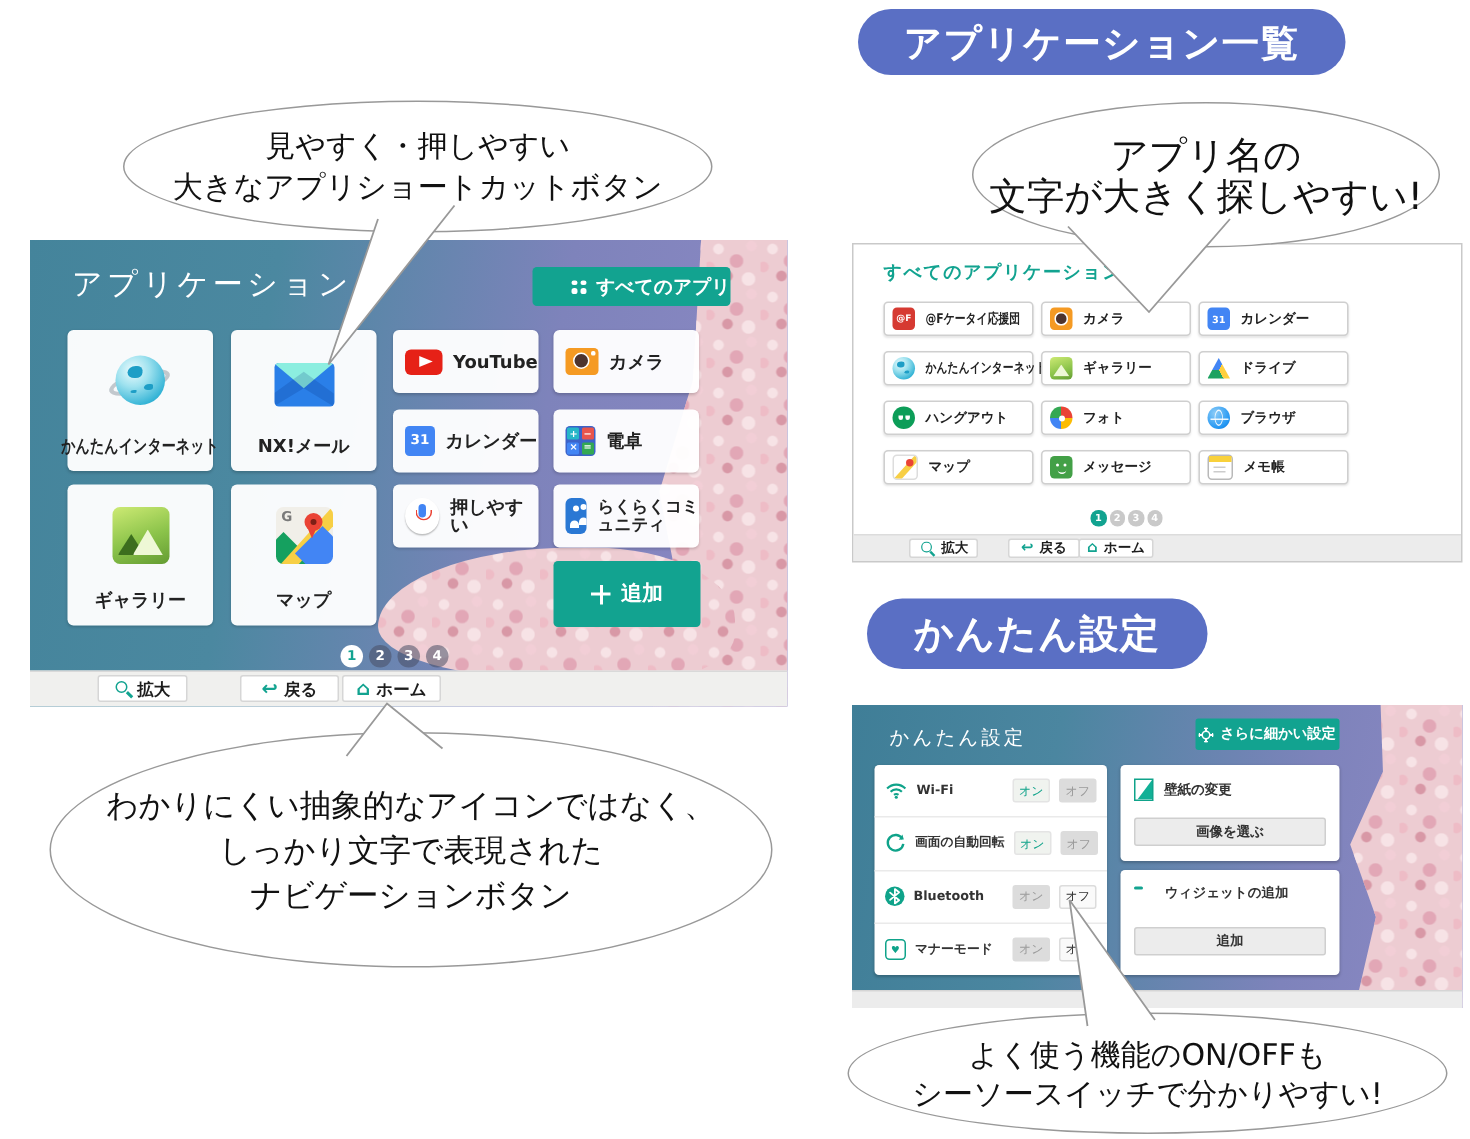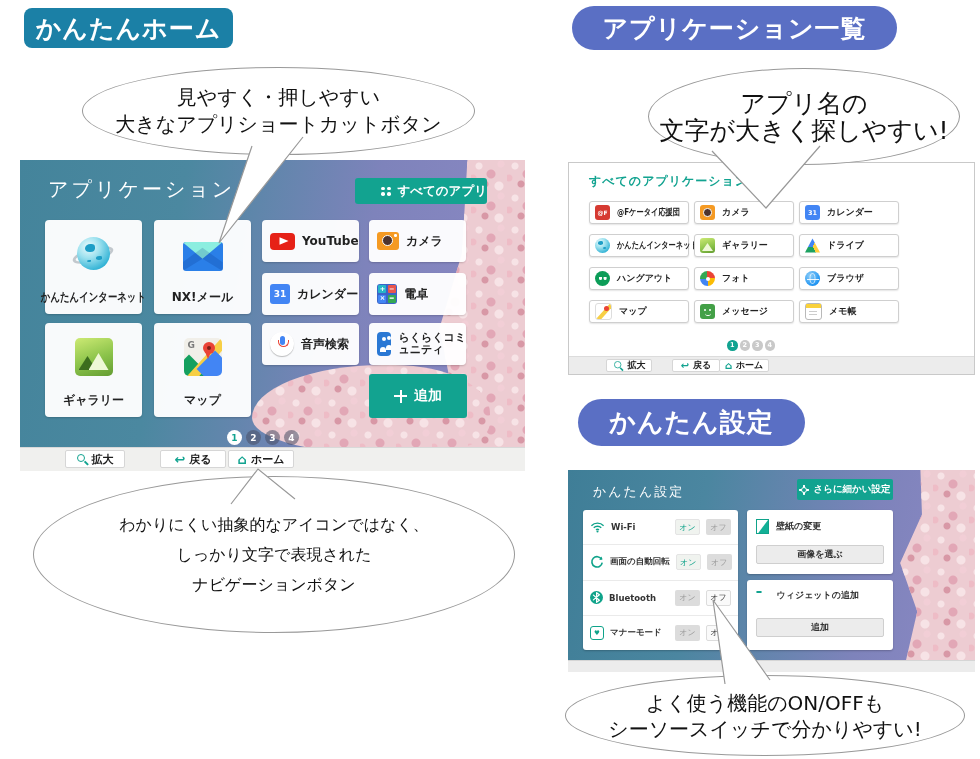--- a/index.html
+++ b/index.html
@@ -11,21 +11,21 @@
     color:#fff;font-weight:bold;z-index:20;letter-spacing:1px}
   #badge-home{left:24px;top:8px;width:209px;height:40px;background:#1b80a6;border-radius:8px;font-size:25px}
   #badge-applist{left:572px;top:6px;width:325px;height:44px;background:#5a6fc4;border-radius:24px;font-size:25px}
   #badge-settings{left:578px;top:399px;width:227px;height:47px;background:#5a6fc4;border-radius:26px;font-size:26px}
 
   
   .bubble{position:absolute;background:#fff;border:1.2px solid #999;border-radius:50%;
     display:flex;flex-direction:column;align-items:center;justify-content:center;text-align:center;z-index:30}
   #bubble-home-top{left:82px;top:67px;width:391px;height:86px;font-size:20px;line-height:27px}
   #bubble-applist-top{left:648px;top:68px;width:310px;height:95px;font-size:25px;line-height:27px}
-  #bubble-home-bottom{left:33px;top:476px;width:480px;height:155px;font-size:16px;line-height:30px}
+  #bubble-home-bottom{left:33px;top:488px;width:480px;height:155px;font-size:21px;line-height:30px}
   #bubble-settings-bottom{left:565px;top:675px;width:398px;height:79px;font-size:20px;line-height:26px}
   .tails{position:absolute;left:0;top:0;z-index:31;pointer-events:none}
 
   
   .screen{position:absolute;z-index:1;overflow:hidden}
   .sakura{position:absolute;background-color:#edccd2;background-image:
     radial-gradient(circle at 8px 6px,#f7e3e6 3px,transparent 4px),
     radial-gradient(circle at 20px 14px,#e2a7b6 4px,transparent 5px),
     radial-gradient(circle at 30px 4px,#f2ced6 3px,transparent 4px),
     radial-gradient(circle at 14px 24px,#d898a6 3px,transparent 4px),
@@ -220,21 +220,20 @@
   .wall::before{content:'';position:absolute;inset:0;background:#12b096;clip-path:polygon(100% 0,100% 100%,12% 100%)}
   .widg{display:grid;grid-template-columns:6px 6px;grid-auto-rows:6px;gap:1.5px}
   .widg i{background:#12a390;border-radius:1px}
   .widg i.hollow{background:#fff;border:1.4px solid #12a390;box-sizing:border-box}
 </style>
 </head>
 <body>
 
 <div class="canvas">
 
-  <div class="badge" id="badge-home">かんたんホーム</div>
   <div class="badge" id="badge-applist">アプリケーション一覧</div>
   <div class="badge" id="badge-settings">かんたん設定</div>
 
   <div class="screen" id="home-screen">
     <div class="sakura" id="home-sakura-right"></div>
     <div class="sakura" id="home-sakura-bottom"></div>
 
     <div class="home-title">アプリケーション</div>
 
     <div class="all-apps-btn">
@@ -290,21 +289,21 @@
       <span class="ticon ic-calc">
           <b class="k1">+</b>
           <b class="k2">−</b>
           <b class="k3">×</b>
           <b class="k4">=</b>
         </span>
       <span class="tlabel">電卓</span>
     </div>
     <div class="tile tile-sm" style="left:242px;top:163px">
       <span class="ticon ic-voice"></span>
-      <span class="tlabel">音声検索</span>
+      <span class="tlabel">押しやすい</span>
     </div>
     <div class="tile tile-sm" style="left:349px;top:163px">
       <span class="ticon ic-comm"></span>
       <span class="tlabel" style="font-size:11px">らくらくコミュニティ</span>
     </div>
 
     <div class="add-btn">
       <span class="plus-icon"></span>
       <span>追加</span>
     </div>

